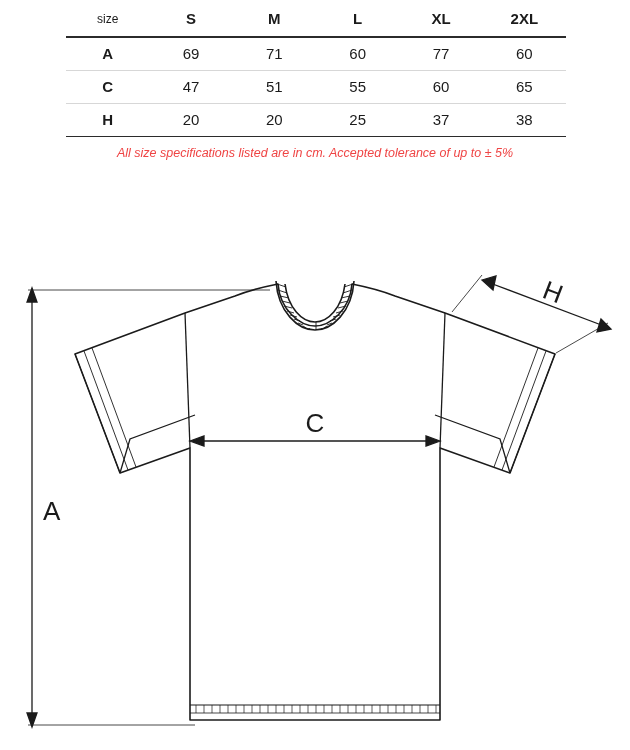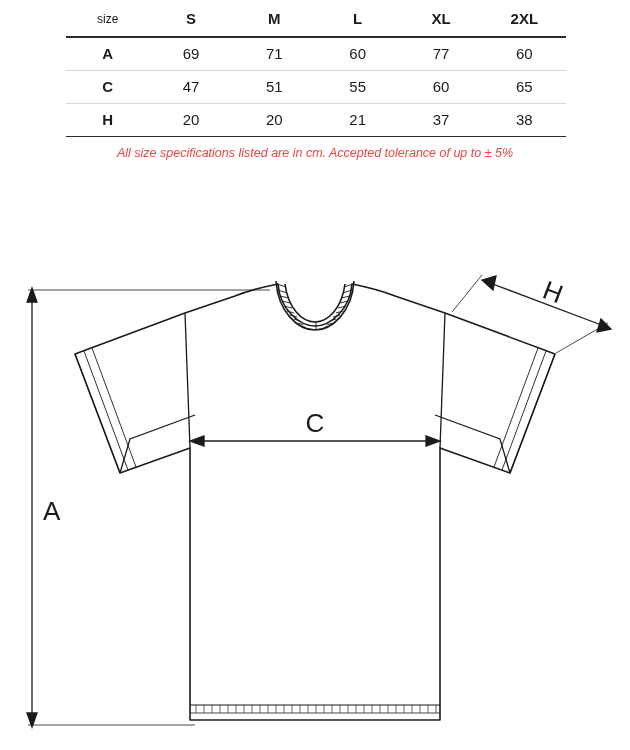--- a/index.html
+++ b/index.html
@@ -108,21 +108,21 @@
         <td>47</td>
         <td>51</td>
         <td>55</td>
         <td>60</td>
         <td>65</td>
       </tr>
       <tr>
         <td class="row-label">H</td>
         <td>20</td>
         <td>20</td>
-        <td>21</td>
+        <td>25</td>
         <td>37</td>
         <td>38</td>
       </tr>
     </tbody>
   </table>
 </div>
 
 <div class="note">All size specifications listed are in cm. Accepted tolerance of up to ± 5%</div>
 
 <div class="drawing">

